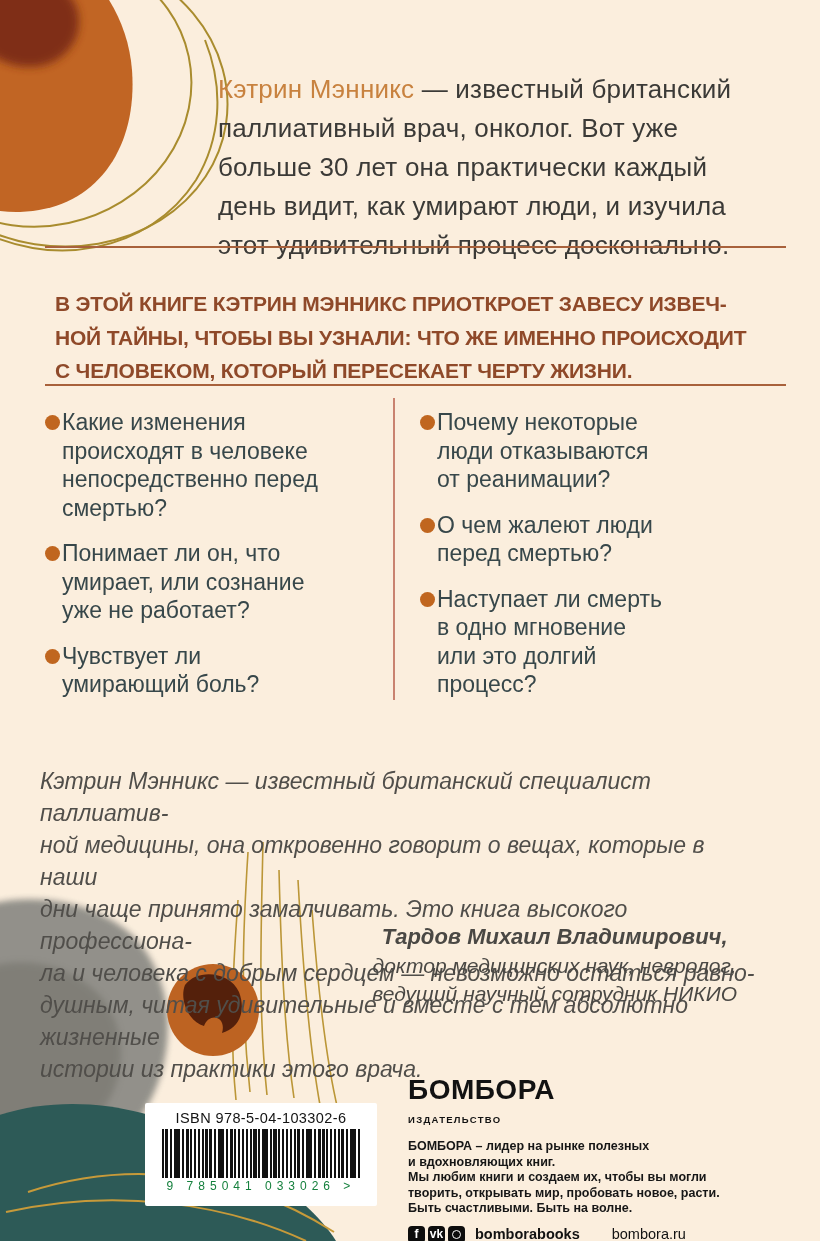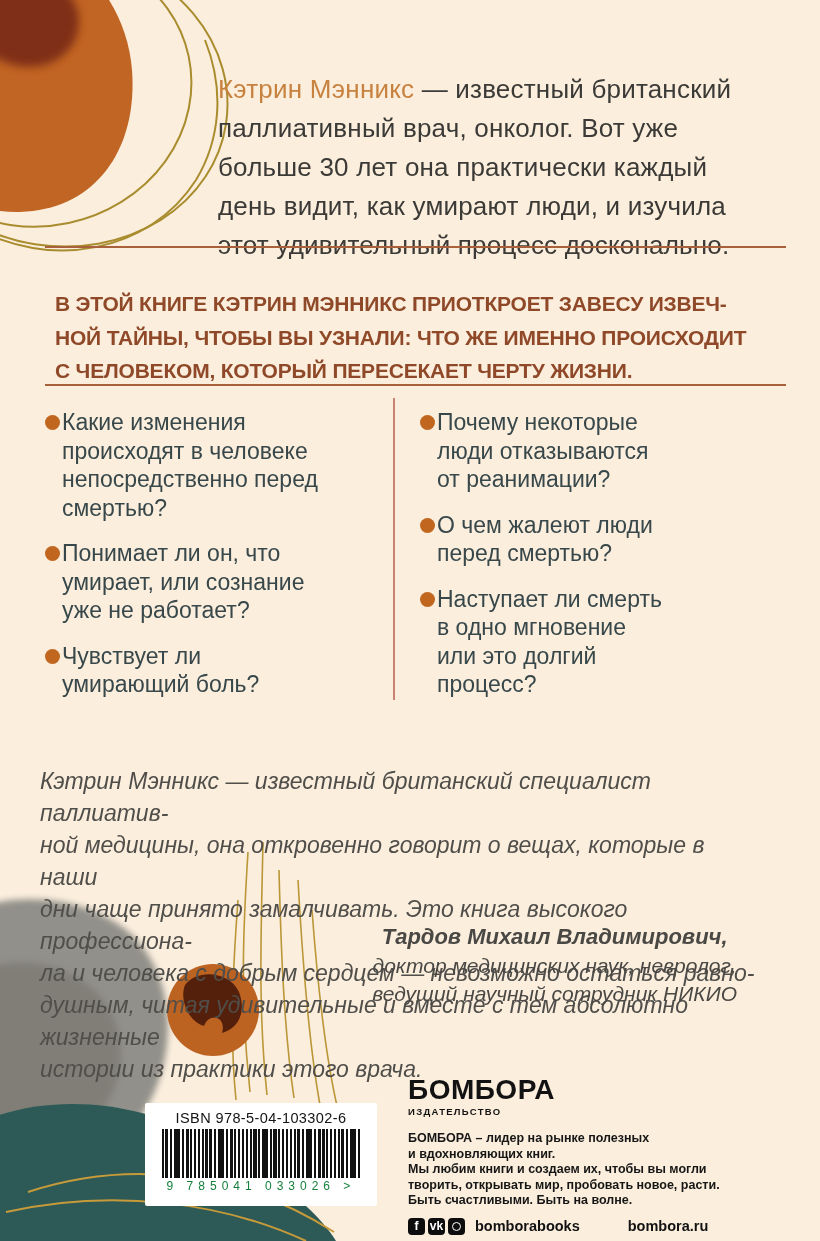--- a/index.html
+++ b/index.html
@@ -54,31 +54,31 @@
     background:
       repeating-linear-gradient(90deg,#111 0 2px,rgba(0,0,0,0) 2px 4px),
       repeating-linear-gradient(90deg,rgba(0,0,0,0) 0 3px,#111 3px 5px,rgba(0,0,0,0) 5px 11px),
       repeating-linear-gradient(90deg,rgba(0,0,0,0) 0 9px,#111 9px 10px,rgba(0,0,0,0) 10px 17px);
     background-color:#fff;
   }
   .digits{font-size:12px;font-weight:400;color:#15803d;letter-spacing:5px;margin-top:1px;white-space:nowrap}
 
   .publisher{position:absolute;z-index:2;left:408px;top:1076px;width:390px;color:#121212}
   .pub-logo{font-size:28px;font-weight:800;letter-spacing:.5px;line-height:28px}
-  .pub-sub{font-size:9.5px;font-weight:700;letter-spacing:1.3px;margin-top:2px}
+  .pub-sub{font-size:9.5px;font-weight:700;letter-spacing:1.3px;margin-top:10px}
   .pub-about{margin-top:14px;font-size:12.5px;line-height:15.5px;font-weight:700;color:#161616;white-space:pre-line}
   .social-row{margin-top:9px;display:flex;align-items:center}
   .badges{display:flex;gap:3px}
   .badge{width:17px;height:17px;background:#0d0d0d;border-radius:4px;color:#fff;
          display:flex;align-items:center;justify-content:center;font-weight:700}
   .badge.fb{font-size:12px}
   .badge.vk{font-size:12px;letter-spacing:0}
   .badge.ig .lens{width:7px;height:7px;border:1.5px solid #fff;border-radius:50%}
   .handle{font-size:14.5px;font-weight:700;margin-left:10px}
-  .site{font-size:14.5px;font-weight:700;margin-left:48px}
+  .site{font-size:14.5px;font-weight:400;margin-left:32px}
 </style>
 </head>
 <body>
 
 <svg id="decor-top" class="decor" width="290" height="320" viewBox="0 0 290 320">
   <defs>
     <filter id="soft" x="-40%" y="-40%" width="180%" height="180%">
       <feGaussianBlur stdDeviation="4"></feGaussianBlur>
     </filter>
   </defs>

